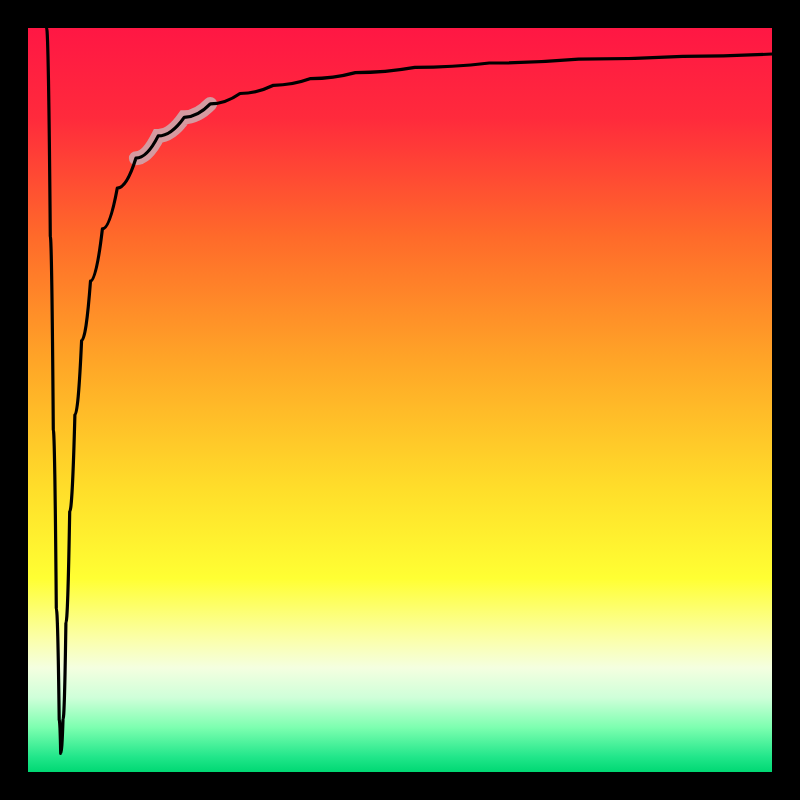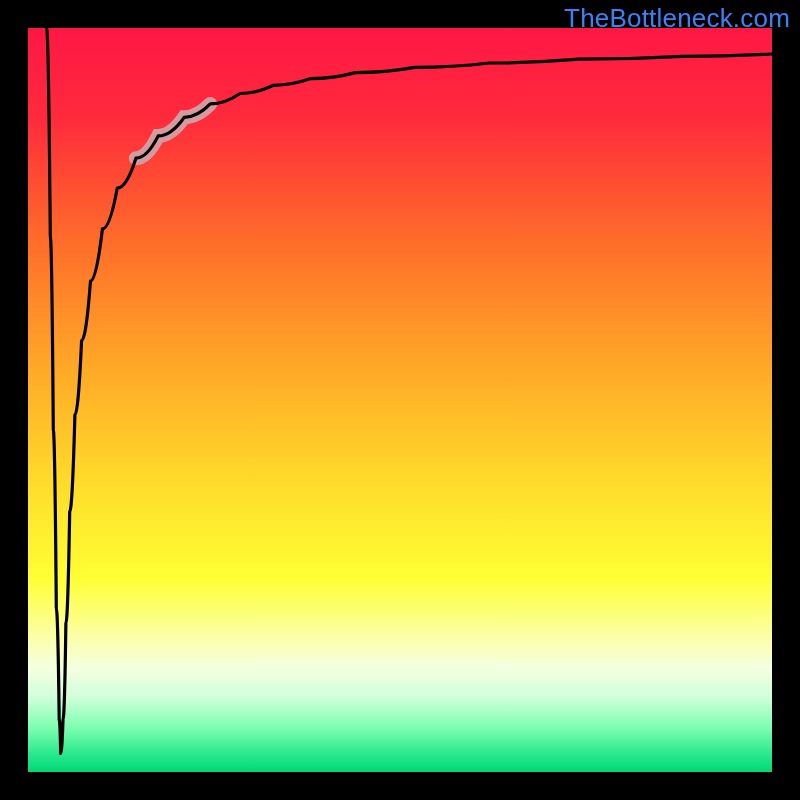--- a/index.html
+++ b/index.html
@@ -14,21 +14,21 @@
     position: relative;
     width: 800px;
     height: 800px;
   }
   .watermark {
     position: absolute;
     top: 3px;
     right: 10px;
     font-size: 26px;
     font-weight: 400;
-    color: #3b82f6;
+    color: #000000;
     letter-spacing: 0.2px;
     z-index: 3;
   }
   svg {
     position: absolute;
     top: 0;
     left: 0;
   }
 </style>
 </head>

